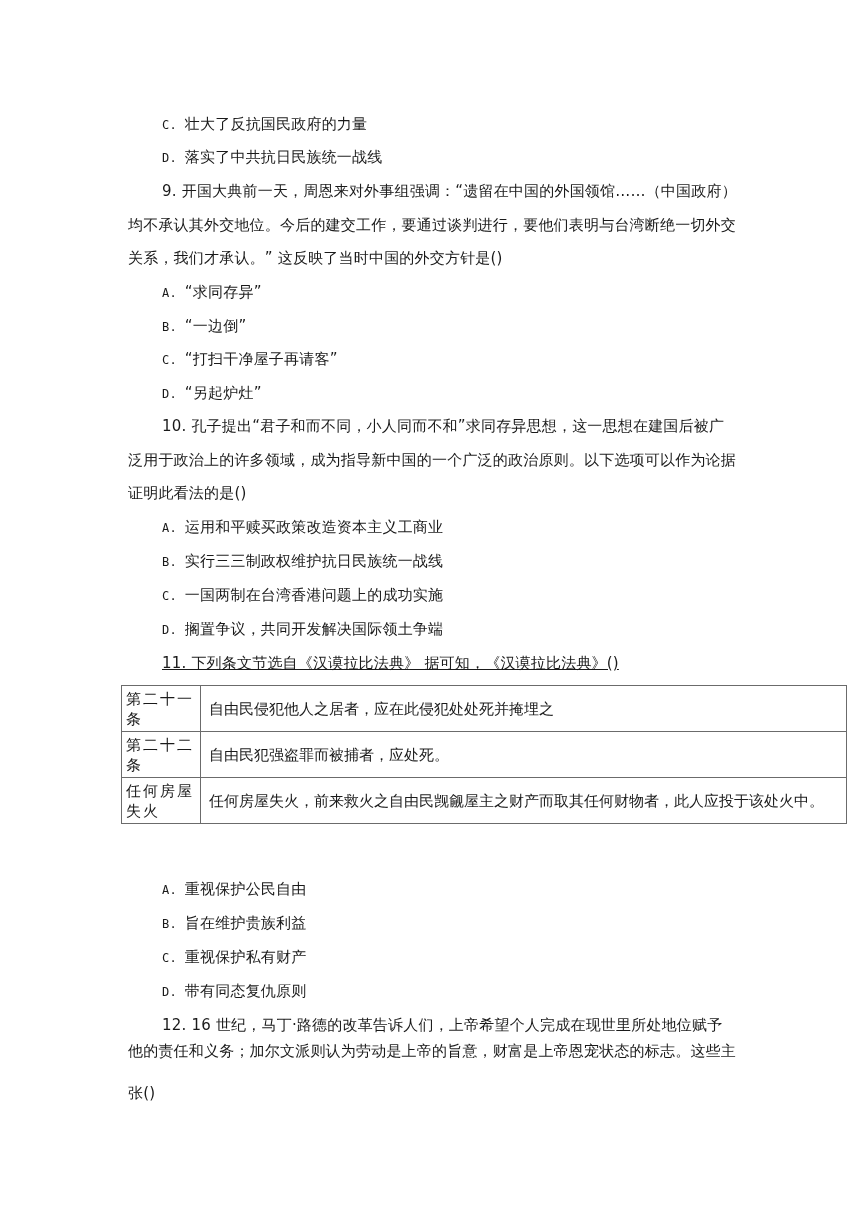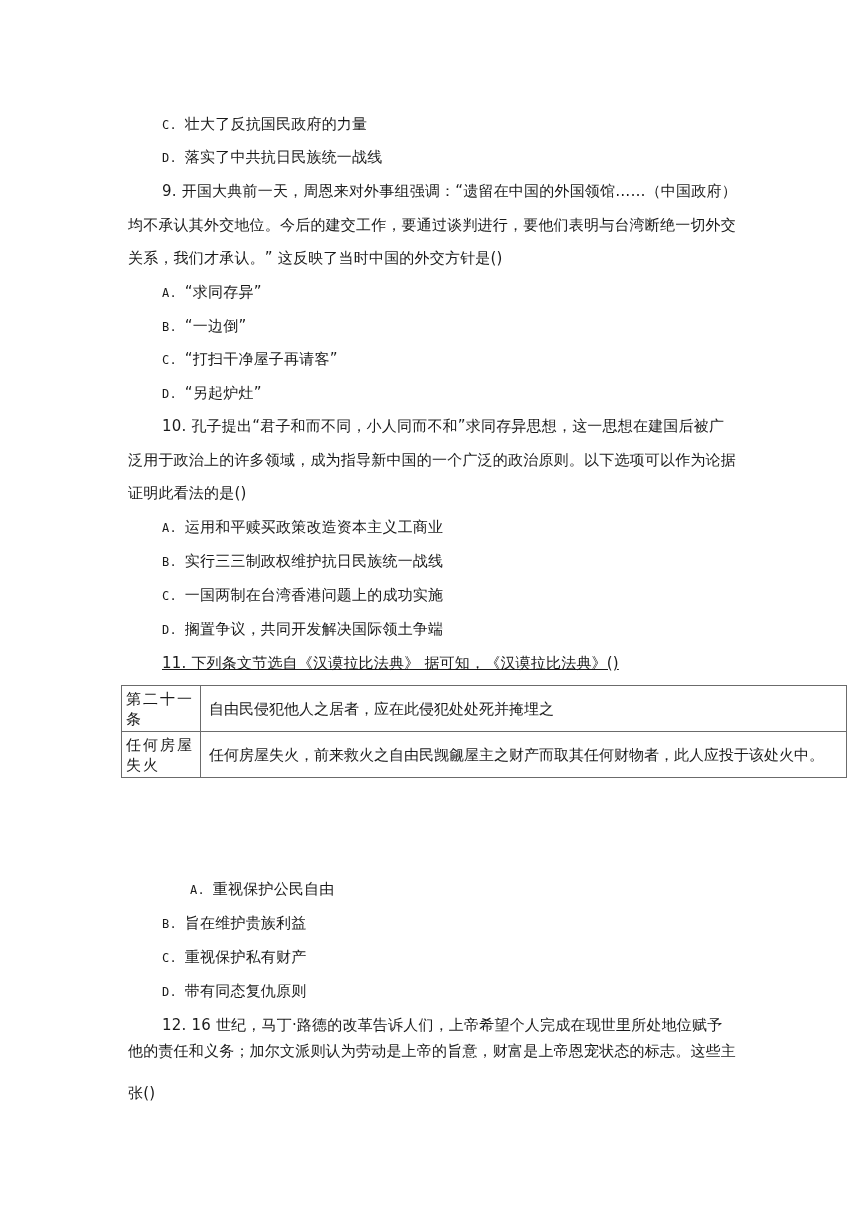--- a/index.html
+++ b/index.html
@@ -86,27 +86,31 @@
 
 <div class="line qfirst" style="top:653px;text-decoration:underline;">11. 下列条文节选自《汉谟拉比法典》 据可知，《汉谟拉比法典》()</div>
 
 <table class="law">
   <tbody>
       <tr>
     <td class="art">第二十一条</td>
     <td class="txt">自由民侵犯他人之居者，应在此侵犯处处死并掩埋之</td>
   </tr>
   <tr>
+    <td class="art">第二十二条</td>
+    <td class="txt">自由民犯强盗罪而被捕者，应处死。</td>
+  </tr>
+  <tr>
     <td class="art">任何房屋失火</td>
     <td class="txt">任何房屋失火，前来救火之自由民觊觎屋主之财产而取其任何财物者，此人应投于该处火中。</td>
   </tr>
 </tbody>
   </table>
 
-<div class="line opt" style="top:879px;margin-left:28px;">
+<div class="line opt" style="top:879px;">
   <span class="lbl">A.</span><span>重视保护公民自由</span>
 </div>
 <div class="line opt" style="top:913px;">
   <span class="lbl">B.</span><span>旨在维护贵族利益</span>
 </div>
 <div class="line opt" style="top:947px;">
   <span class="lbl">C.</span><span>重视保护私有财产</span>
 </div>
 <div class="line opt" style="top:981px;">
   <span class="lbl">D.</span><span>带有同态复仇原则</span>

